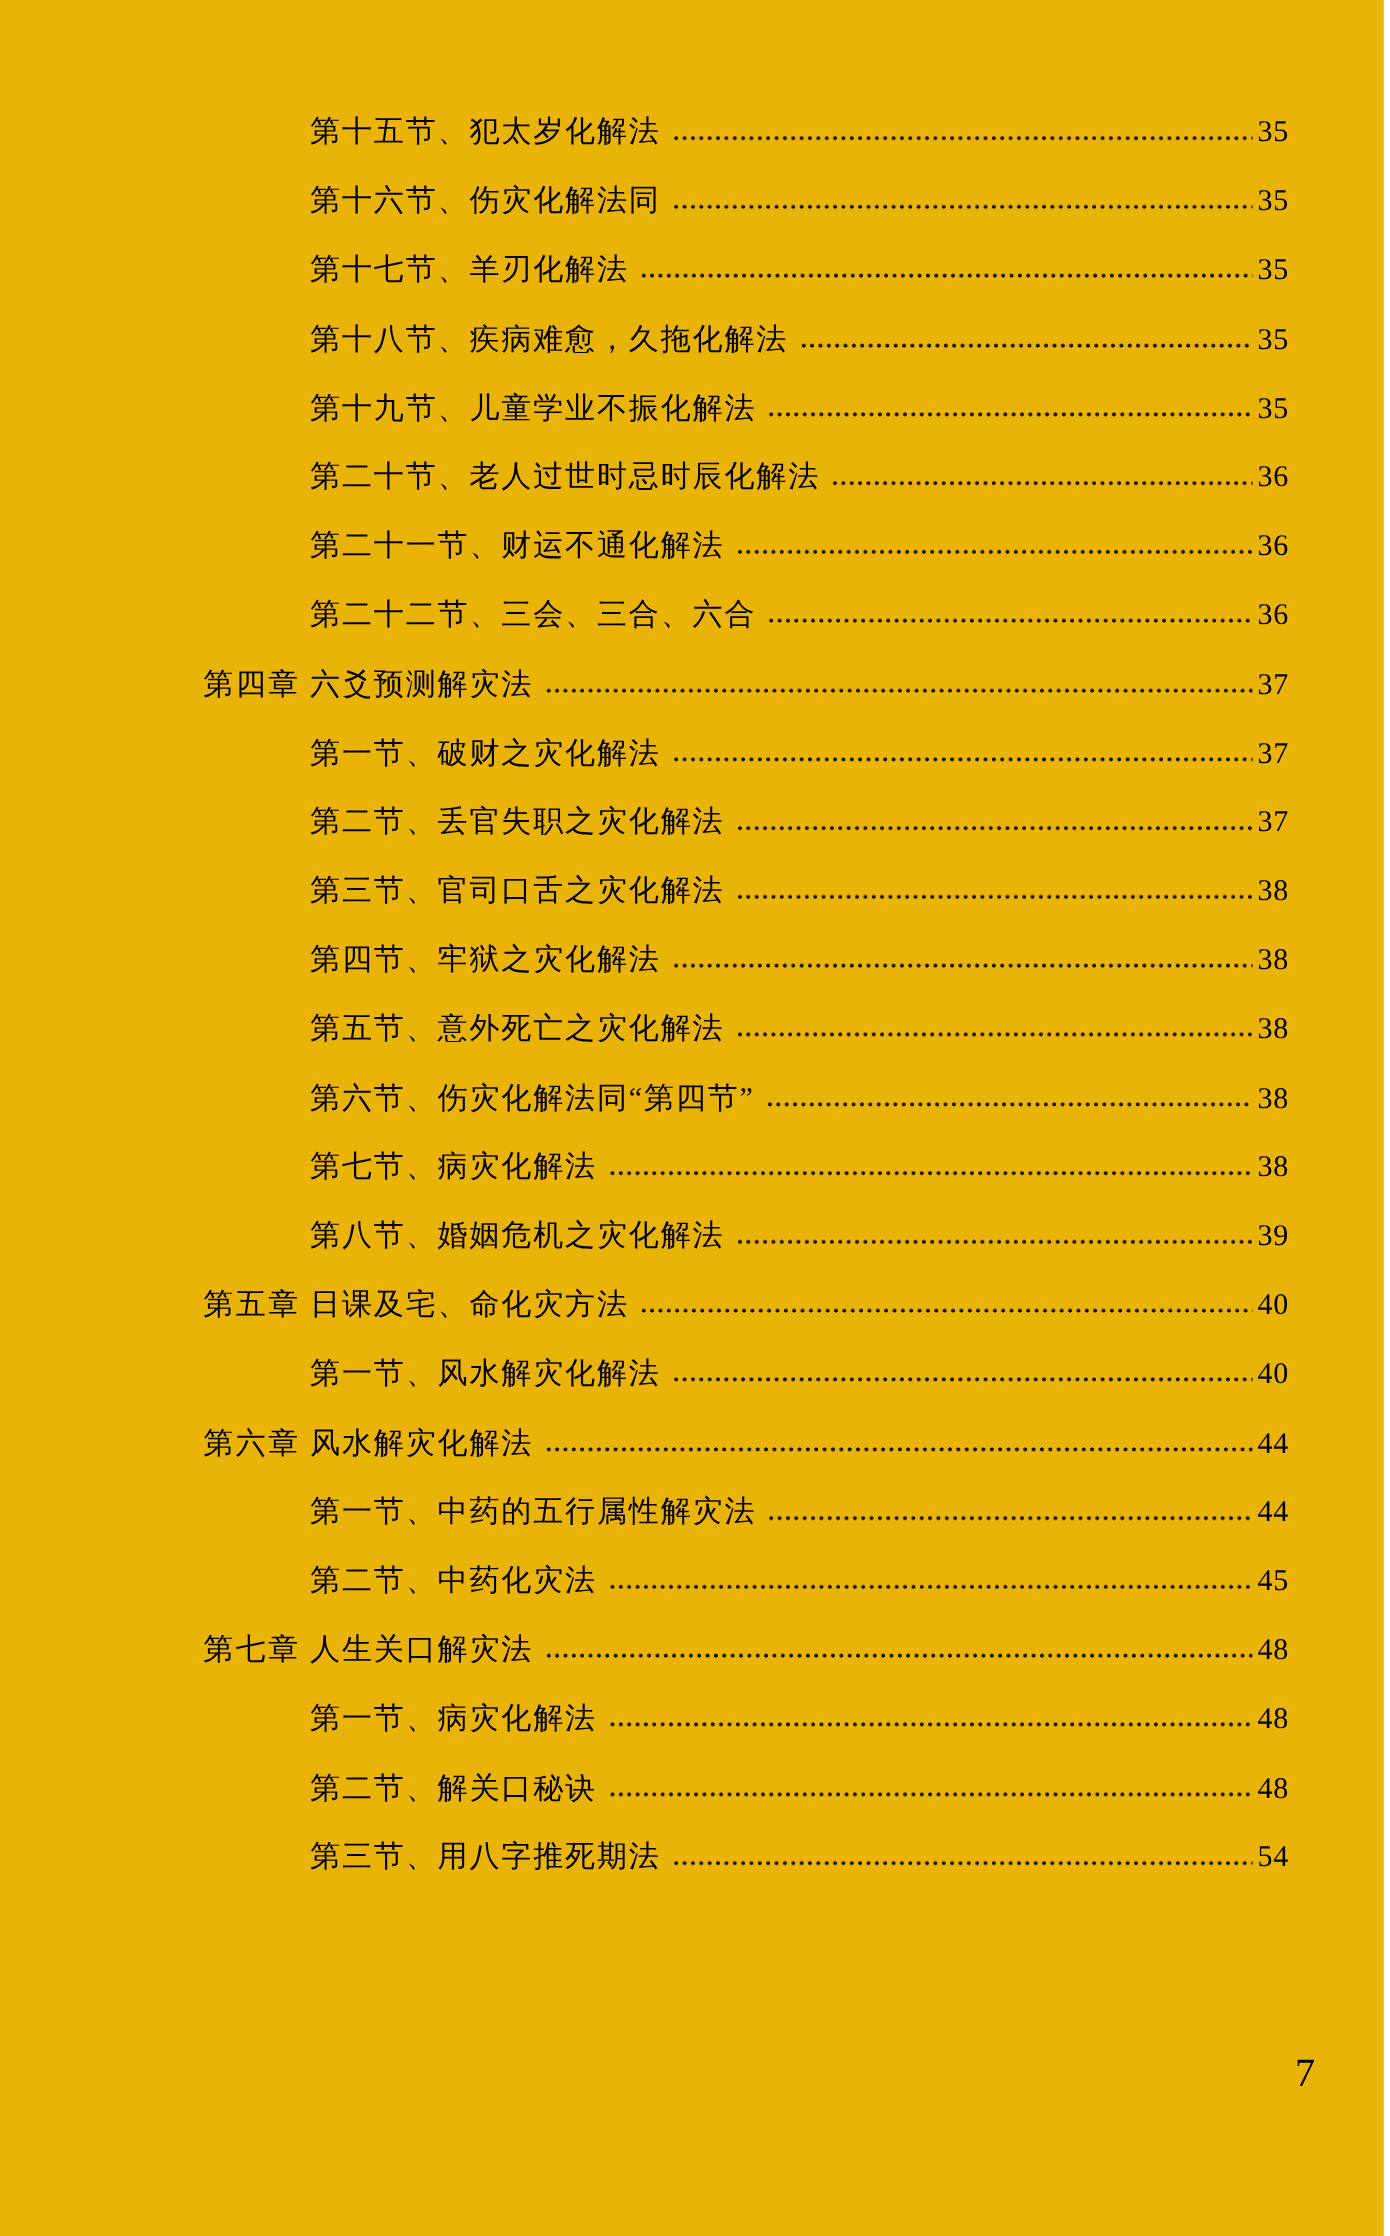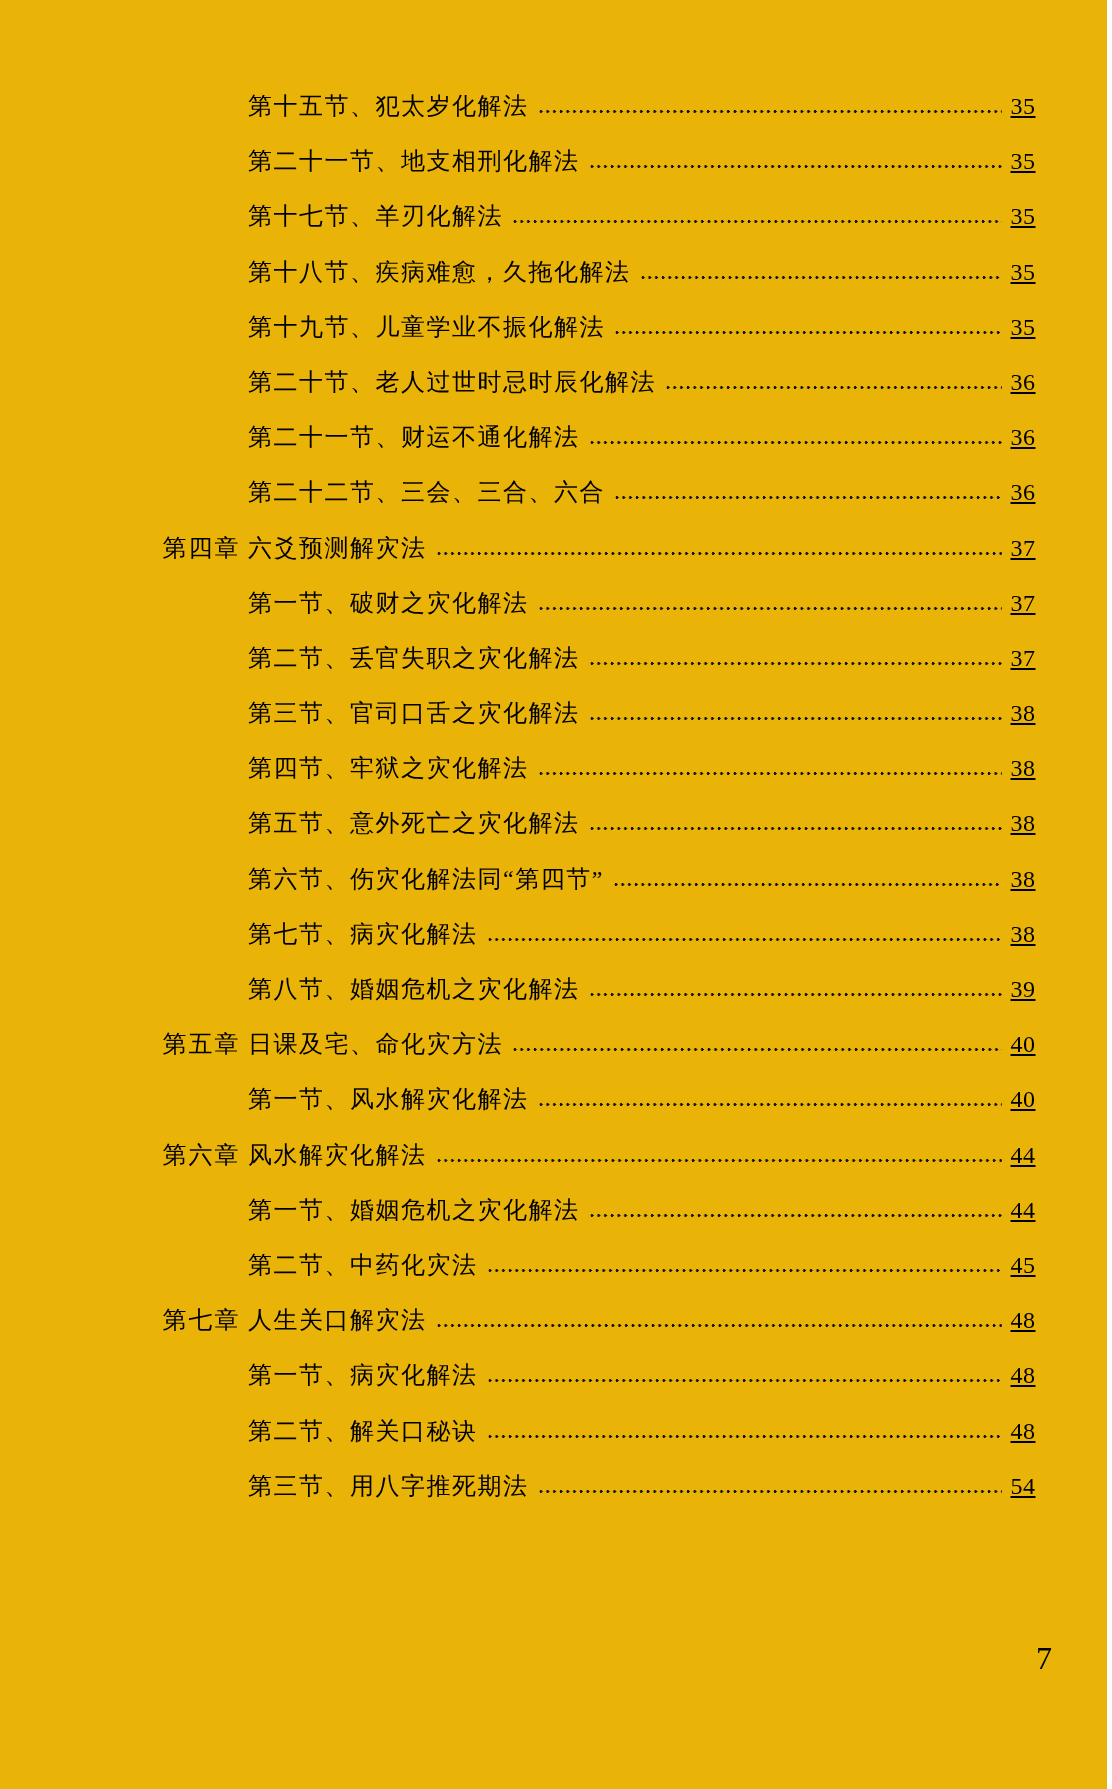--- a/index.html
+++ b/index.html
@@ -46,23 +46,22 @@
     margin-left: 9px;
     margin-right: 4px;
     background-image: radial-gradient(circle at 3px 2.5px, #141414 1.35px, transparent 1.65px);
     background-size: 6.7px 5px;
     background-repeat: repeat-x;
     background-position: left bottom;
   }
   .entry-page {
     flex: 0 0 auto;
     min-width: 34px;
-    text-align: center;
+    text-align: left;
     letter-spacing: 0.5px;
-    text-decoration: underline;
   }
   .folio {
     position: absolute;
     top: 1642px;
     right: 55px;
     font-size: 32px;
     line-height: 1;
     color: #000000;
   }
 </style>
@@ -73,21 +72,21 @@
 
   <div class="toc">
       <div class="toc-row section">
     <span class="chapter-label"></span>
         <span class="entry-title">第十五节、犯太岁化解法</span>
     <span class="dot-leader"></span>
     <span class="entry-page">35</span>
   </div>
       <div class="toc-row section">
     <span class="chapter-label"></span>
-        <span class="entry-title">第二十一节、地支相刑化解法</span>
+        <span class="entry-title">第十六节、伤灾化解法同</span>
     <span class="dot-leader"></span>
     <span class="entry-page">35</span>
   </div>
       <div class="toc-row section">
     <span class="chapter-label"></span>
         <span class="entry-title">第十七节、羊刃化解法</span>
     <span class="dot-leader"></span>
     <span class="entry-page">35</span>
   </div>
       <div class="toc-row section">
@@ -187,21 +186,21 @@
     <span class="entry-page">40</span>
   </div>
       <div class="toc-row chapter">
     <span class="chapter-label">第六章</span>
         <span class="entry-title">风水解灾化解法</span>
     <span class="dot-leader"></span>
     <span class="entry-page">44</span>
   </div>
       <div class="toc-row section">
     <span class="chapter-label"></span>
-        <span class="entry-title">第一节、婚姻危机之灾化解法</span>
+        <span class="entry-title">第一节、中药的五行属性解灾法</span>
     <span class="dot-leader"></span>
     <span class="entry-page">44</span>
   </div>
       <div class="toc-row section">
     <span class="chapter-label"></span>
         <span class="entry-title">第二节、中药化灾法</span>
     <span class="dot-leader"></span>
     <span class="entry-page">45</span>
   </div>
       <div class="toc-row chapter">

